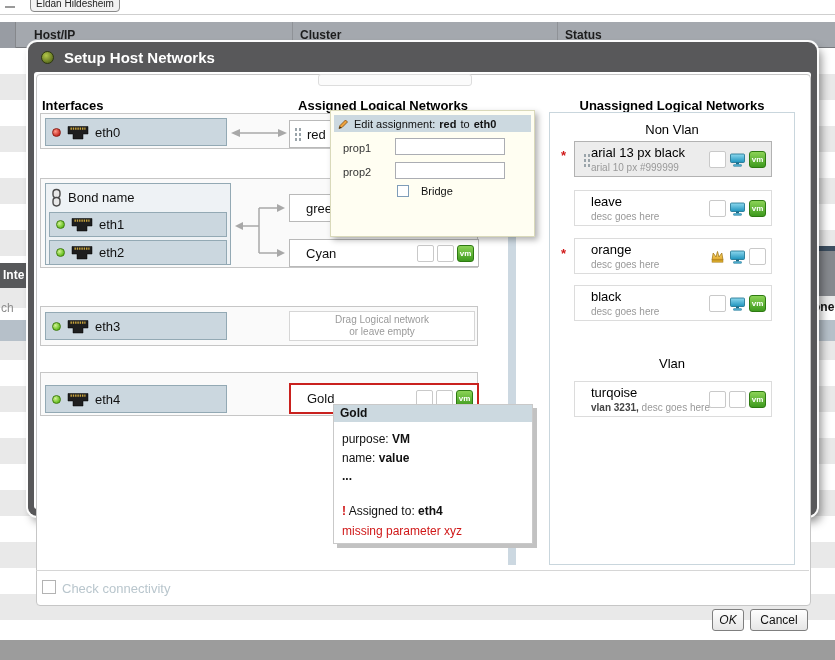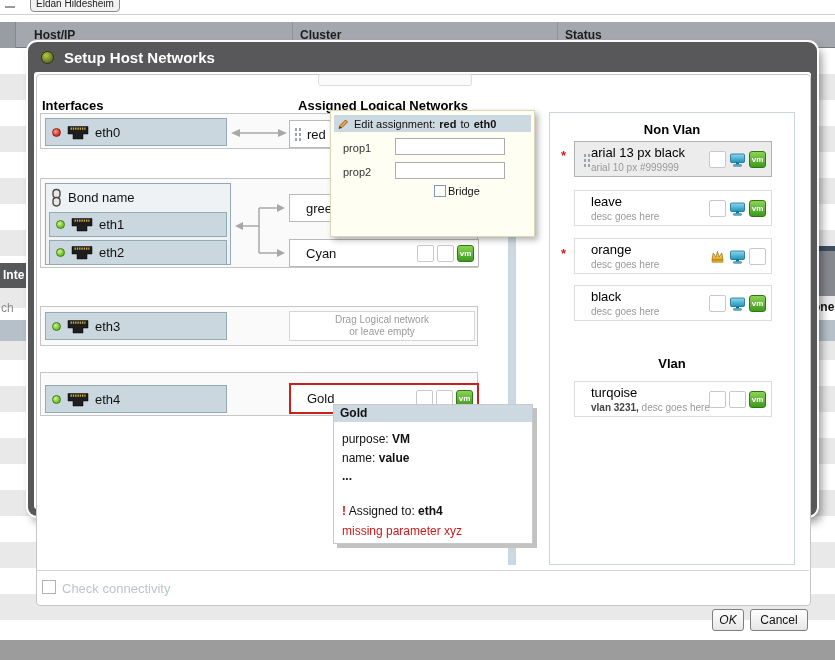--- a/index.html
+++ b/index.html
@@ -74,39 +74,39 @@
     display:flex; align-items:center; justify-content:center; }
   .drag-dots { width:7px; height:14px; margin-left:4px;
     background-image:radial-gradient(#9aa4aa 1px, transparent 1.3px); background-size:4px 5px; }
   .connector { stroke:#a8a8a8; stroke-width:1.5; }
   .connector-fill { fill:#a8a8a8; }
 
   .scrollbar-v { left:474px; top:43px; width:8px; height:450px; background:#ccd8e1; }
 
   
   .un-panel { left:515px; top:40px; width:246px; height:453px; background:#fff; border:1px solid #c9d6dd; }
-  .group-h { width:100%; text-align:center; font-size:13px; font-weight:bold; color:#000; position:absolute; }
+  .group-h { width:100%; text-align:center; font-size:13px; font-weight:normal; color:#000; position:absolute; }
   .net-item { position:absolute; left:24px; width:198px; height:36px; background:#fff; border:1px solid #dcdcdc; }
   .net-item.selected { background:#ececec; border:1px solid #b2b2b2; }
   .req-star { position:absolute; font-size:13px; font-weight:bold; color:#d01818; }
   .net-name { position:absolute; left:16px; top:3px; font-size:13px; color:#000; }
   .net-desc { position:absolute; left:16px; top:20px; font-size:10px; color:#999999; }
   .vlan-tag { font-weight:bold; color:#444; }
   .net-icons { position:absolute; right:5px; top:9px; display:flex; gap:3px; align-items:center; }
   .item-dots { position:absolute; left:4px; top:11px; }
 
   
   .popup { left:296px; top:38px; width:205px; height:127px; background:#fffef2;
     border:1px solid #d9d9ba; box-shadow:3px 3px 6px rgba(0,0,0,.3); z-index:40; }
   .popup-head { position:absolute; left:3px; top:4px; width:197px; height:17px; background:#ccd9e0;
     display:flex; align-items:center; gap:4px; padding-left:3px; font-size:11px; color:#111; white-space:nowrap;}
   .popup-label { position:absolute; left:12px; font-size:11px; color:#333; }
   .popup-input { position:absolute; left:64px; width:110px; height:17px; background:#fff;
     border:1px solid #abadb3; font-size:11px; padding:0 3px; }
-  .popup-check-row { position:absolute; left:66px; top:74px; display:flex; align-items:center; gap:2px; font-size:11px;margin-left:37px; }
+  .popup-check-row { position:absolute; left:66px; top:74px; display:flex; align-items:center; gap:12px; font-size:11px; }
   .popup-checkbox { width:12px; height:12px; background:#fff; border:1px solid #7f9db9; }
 
   
   .tooltip { left:299px; top:332px; width:200px; height:140px; background:#fff;
     border:1px solid #c9c9c9; box-shadow:4px 4px 0 #c2c2c2; z-index:50; font-size:12px; }
   .tip-head { position:absolute; left:0; top:0; width:100%; height:17px; background:#ccd9e0;
     font-weight:bold; font-size:12px; padding:1px 0 0 6px; }
   .tip-line { position:absolute; left:8px; white-space:nowrap; color:#111; }
   .tip-red { color:#d01818; }
 
@@ -166,20 +166,21 @@
     <span class="title-dot"></span>
     <span>Setup Host Networks</span>
   </div>
 
   <div class="dialog-body">
     <div class="abs main-panel"></div>
     <div class="abs scroll-hint"></div>
 
     <div class="abs col-h col-h-ifaces">Interfaces</div>
     <div class="abs col-h col-h-assigned">Assigned Logical Networks</div>
+    <div class="abs col-h col-h-unassigned">Unassigned Logical Networks</div>
 
     <div class="abs row-outer" style="left:6px;top:41px;width:438px;height:36px">
       <div class="abs iface-box" style="left:4px;top:4px;width:182px;height:28px">
         <span class="dot dot-red"></span>
         <svg width="22" height="15">
             <path d="M1 1.5 h20 v7.5 h-5 v5 h-10 v-5 h-5 z" fill="#1e1e1e" stroke="#000" stroke-width="0.5"></path>
             <line x1="3.5" y1="3.6" x2="18.5" y2="3.6" stroke="#caa53c" stroke-width="2.4" stroke-dasharray="1.4 0.9"></line>
           </svg>
         <span>eth0</span>
       </div>

